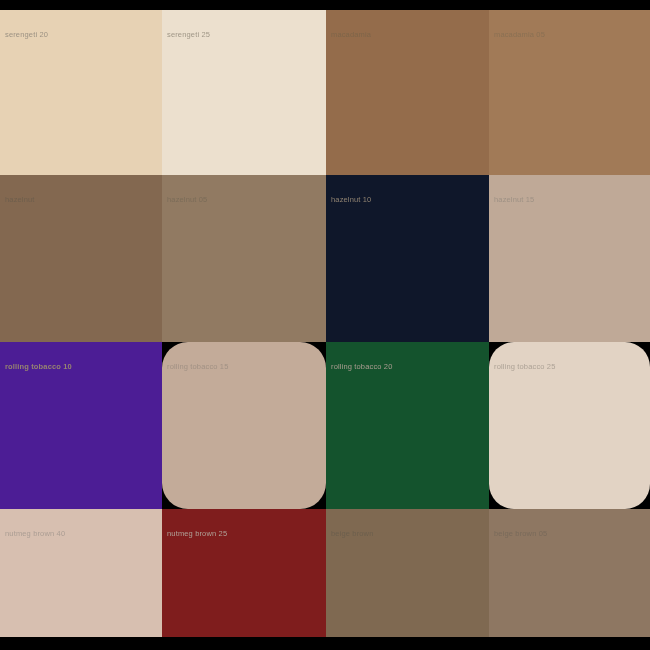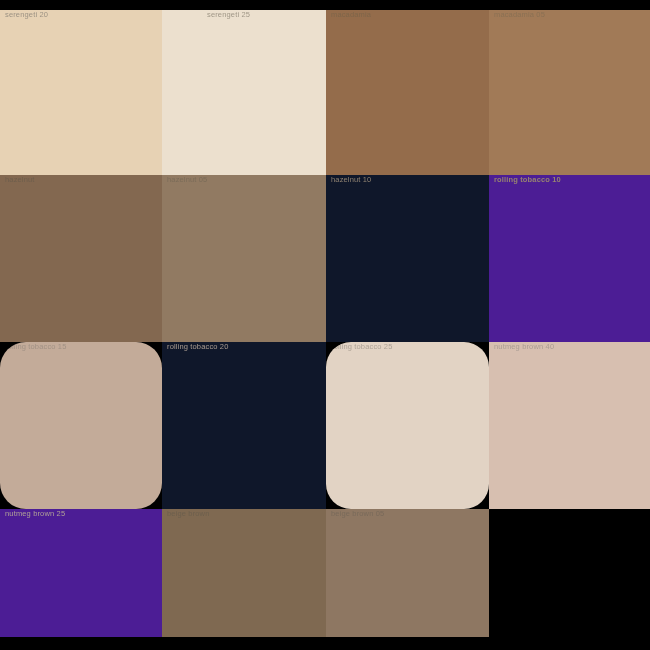--- a/index.html
+++ b/index.html
@@ -42,21 +42,21 @@
   }
 
   .swatch-cell {
     position: relative;
     overflow: hidden;
   }
 
   .swatch-label {
     position: absolute;
     left: 5px;
-    top: 0;
+    top: 20px;
     font-size: 7.5px;
     line-height: 10px;
     letter-spacing: 0.15px;
     white-space: nowrap;
     font-family: "Liberation Sans", sans-serif;
   }
 </style>
 </head>
 <body>
 
@@ -64,21 +64,21 @@
 
   <div id="top-bar" style="background: rgb(0, 0, 0);"></div>
 
   <div id="swatch-grid">
 
     <div class="swatch-cell" style="background-color: rgb(231, 210, 180);">
       <span class="swatch-label" style="color: rgb(156, 146, 131);">serengeti 20</span>
     </div>
 
     <div class="swatch-cell" style="background-color: rgb(236, 224, 206);">
-      <span class="swatch-label" style="color: rgb(160, 151, 135); margin-left: 40px;">serengeti 25</span>
+      <span class="swatch-label" style="color: rgb(160, 151, 135);">serengeti 25</span>
     </div>
 
     <div class="swatch-cell" style="background-color: rgb(148, 108, 75);">
       <span class="swatch-label" style="color: rgb(126, 101, 73);">macadamia</span>
     </div>
 
     <div class="swatch-cell" style="background-color: rgb(161, 122, 87);">
       <span class="swatch-label" style="color: rgb(138, 112, 83);">macadamia 05</span>
     </div>
 
@@ -87,42 +87,45 @@
     </div>
 
     <div class="swatch-cell" style="background-color: rgb(145, 122, 98);">
       <span class="swatch-label" style="color: rgb(123, 108, 88);">hazelnut 05</span>
     </div>
 
     <div class="swatch-cell" style="background-color: #0f172a;">
       <span class="swatch-label" style="color: rgb(143, 130, 113);">hazelnut 10</span>
     </div>
 
+    <div class="swatch-cell" style="background-color: rgb(191, 169, 151);">
+      <span class="swatch-label" style="color: rgb(158, 145, 132);">hazelnut 15</span>
+    </div>
 
     <div class="swatch-cell" style="background-color: #4c1d95; font-weight: bold;">
       <span class="swatch-label" style="color: rgb(150, 131, 113);">rolling tobacco 10</span>
     </div>
 
     <div class="swatch-cell" style="background-color: rgb(195, 171, 153); border-radius: 26px;">
       <span class="swatch-label" style="color: rgb(161, 145, 132);">rolling tobacco 15</span>
     </div>
 
-    <div class="swatch-cell" style="background-color: #0f172a;">
+    <div class="swatch-cell" style="background-color: #14532d;">
       <span class="swatch-label" style="color: rgb(171, 157, 145);">rolling tobacco 20</span>
     </div>
 
     <div class="swatch-cell" style="background-color: rgb(226, 211, 196); border-radius: 25px;">
       <span class="swatch-label" style="color: rgb(173, 162, 150);">rolling tobacco 25</span>
     </div>
 
     <div class="swatch-cell" style="background-color: rgb(215, 191, 176);">
       <span class="swatch-label" style="color: rgb(171, 157, 147);">nutmeg brown 40</span>
     </div>
 
-    <div class="swatch-cell" style="background-color: #4c1d95;">
+    <div class="swatch-cell" style="background-color: #7f1d1d;">
       <span class="swatch-label" style="color: rgb(176, 161, 151);">nutmeg brown 25</span>
     </div>
 
     <div class="swatch-cell" style="background-color: rgb(127, 105, 81);">
       <span class="swatch-label" style="color: rgb(108, 95, 77);">beige brown</span>
     </div>
 
     <div class="swatch-cell" style="background-color: rgb(142, 119, 98);">
       <span class="swatch-label" style="color: rgb(121, 106, 90);">beige brown 05</span>
     </div>

